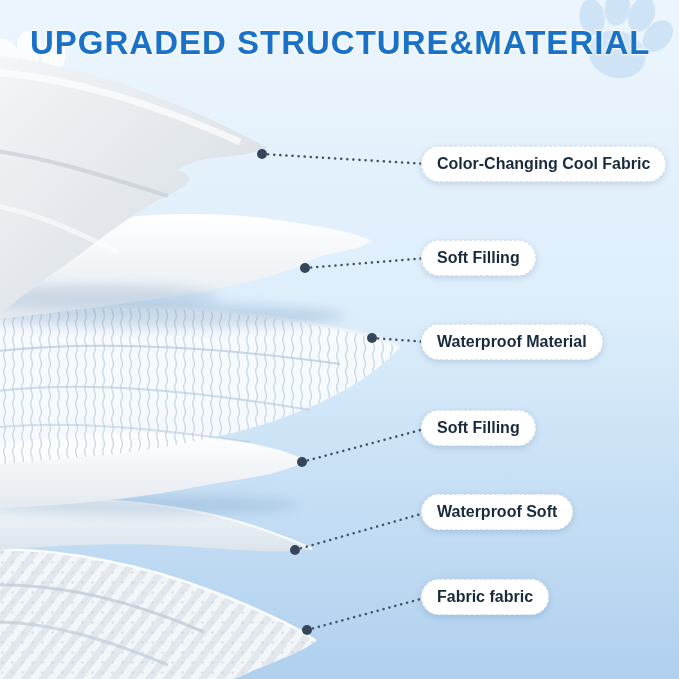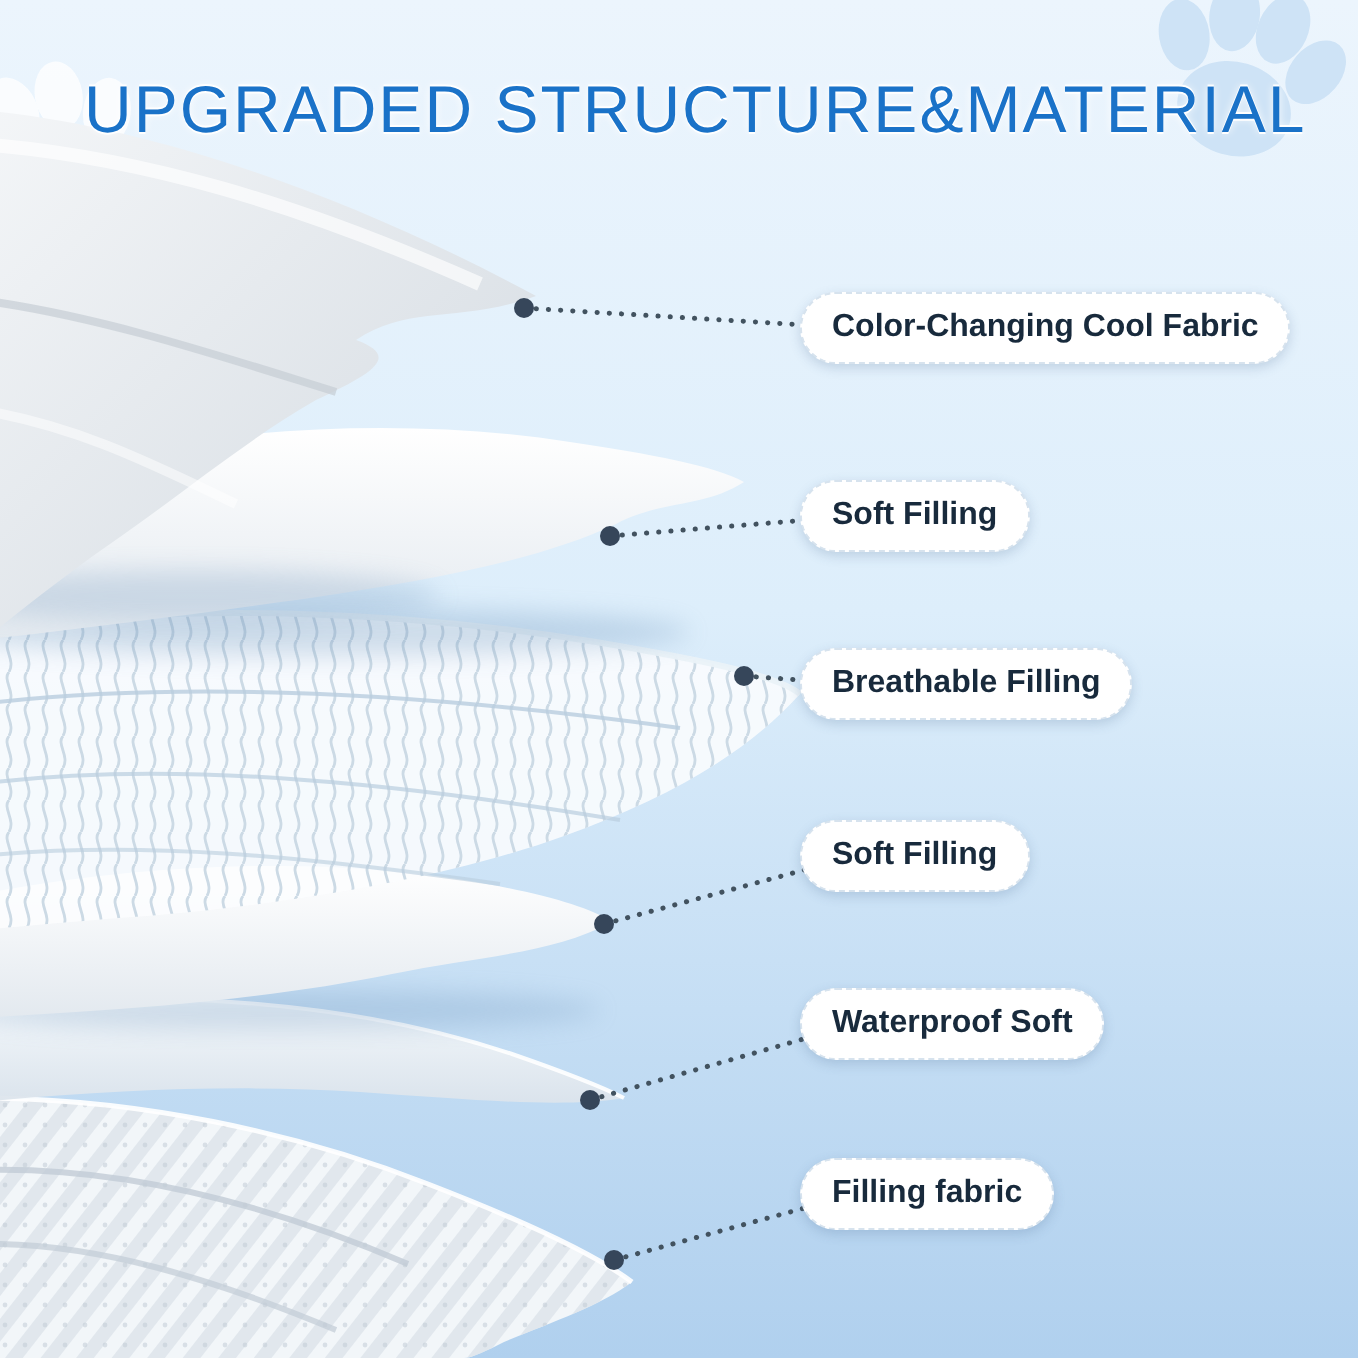--- a/index.html
+++ b/index.html
@@ -9,29 +9,29 @@
     -webkit-font-smoothing: antialiased;
   }
   .stage {
     position: relative; width: 679px; height: 679px; overflow: hidden;
     background: linear-gradient(180deg,
       var(--background-top, #ecf5fd) 0%,
       #ddeefb 45%,
       var(--background-bottom, #b0d0ee) 100%);
   }
   .title {
-    position: absolute; left: 30px; top: 24px; margin: 12px;
-    font-size: 33px; font-weight: 400; letter-spacing: 1px;
+    position: absolute; left: 30px; top: 24px; margin: 0;
+    font-size: 33px; font-weight: 700; letter-spacing: 1px;
     color: var(--title-text, #1a72c8);
     text-shadow: 0 0 4px rgba(255,255,255,.95), 0 1px 0 #ffffff, 0 -1px 0 #ffffff;
     white-space: nowrap;
   }
   .art { position: absolute; left: 0; top: 0; width: 679px; height: 679px; }
   .pill {
-    position: absolute; left: 400px; z-index: 5;
+    position: absolute; left: 421px; z-index: 5;
     background: var(--pill-background, #ffffff);
     color: var(--pill-text, #182a3c);
     font-size: 16px; font-weight: 700; line-height: 20px;
     padding: 7px 15px; border-radius: 18px;
     border: 1px dashed #d7e3ee;
     box-shadow: 0 2px 6px rgba(70,100,140,.22);
     white-space: nowrap;
   }
 </style>
 </head>
@@ -148,25 +148,25 @@
     </g>
   </svg>
 
   <div class="pill" style="top:146px">
     <span>Color-Changing Cool Fabric</span>
   </div>
   <div class="pill" style="top:240px">
     <span>Soft Filling</span>
   </div>
   <div class="pill" style="top:324px">
-    <span>Breathable Filling</span>
+    <span>Waterproof Material</span>
   </div>
   <div class="pill" style="top:410px">
     <span>Soft Filling</span>
   </div>
   <div class="pill" style="top:494px">
     <span>Waterproof Soft</span>
   </div>
   <div class="pill" style="top:579px">
-    <span>Filling fabric</span>
+    <span>Fabric fabric</span>
   </div>
 
 </div>
 
 </body></html>

